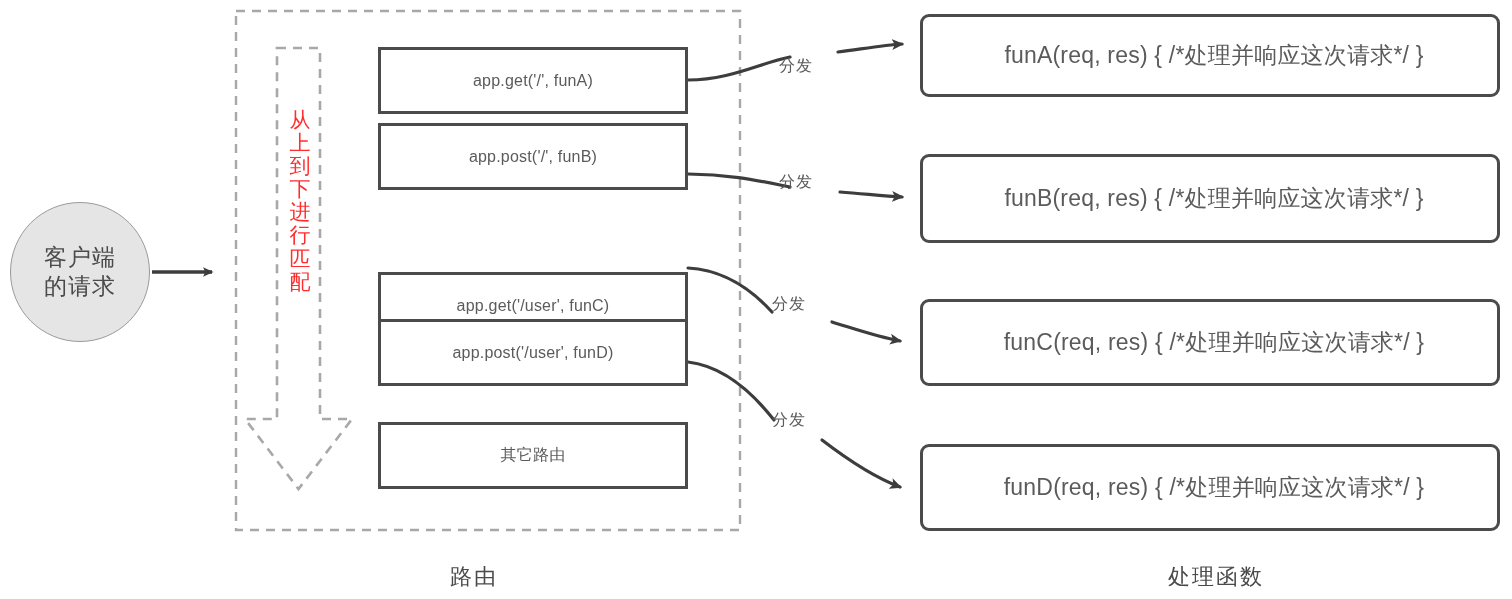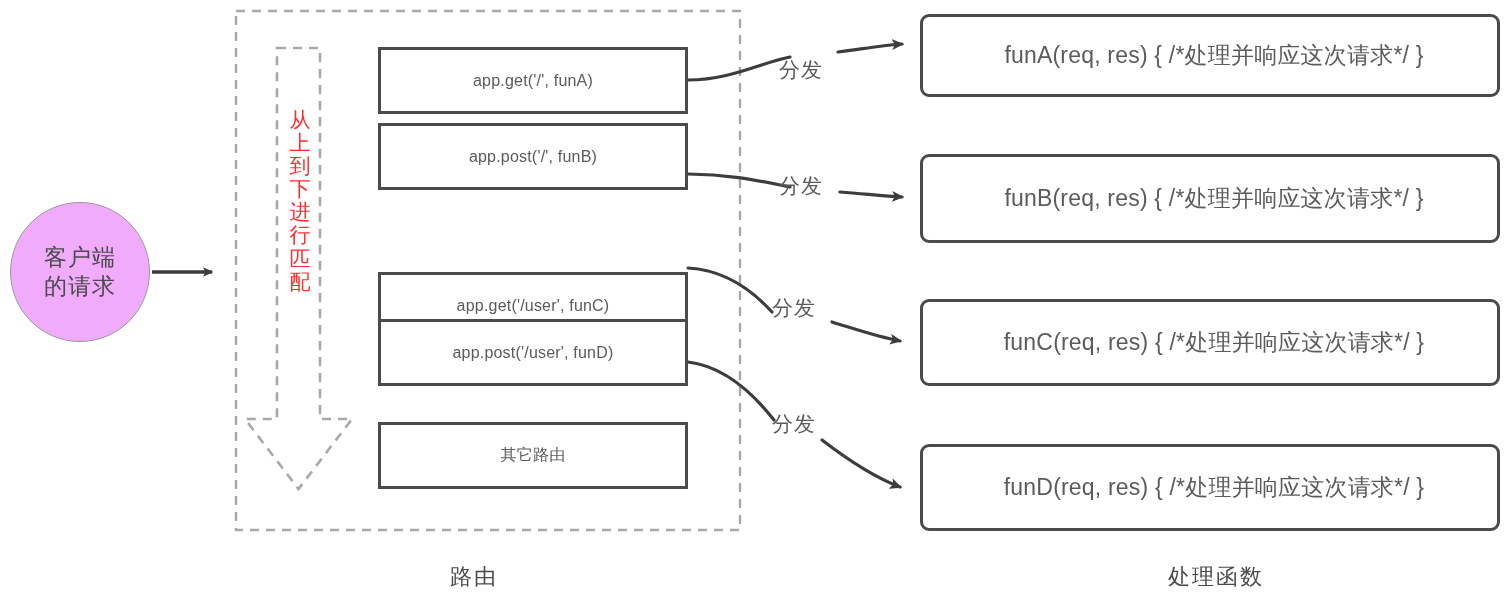--- a/index.html
+++ b/index.html
@@ -29,21 +29,21 @@
   
   .client-circle {
     position: absolute;
     left: 10px;
     top: 202px;
     width: 140px;
     height: 140px;
     border: 1.6px solid #9a9a9a;
     border-radius: 50%;
     box-sizing: border-box;
-    background: #f0abfc;
+    background: #e5e5e5;
     display: flex;
     flex-direction: column;
     align-items: center;
     justify-content: center;
     color: #4a4a4a;
     font-size: 23px;
     line-height: 1.28;
     letter-spacing: 1px;
   }
 
@@ -79,21 +79,21 @@
     color: #5b5b5b;
     font-size: 23px;
     letter-spacing: 0.2px;
     padding-left: 8px;
   }
 
   
   .dispatch-label {
     position: absolute;
     color: #5b5b5b;
-    font-size: 21px;
+    font-size: 16px;
     letter-spacing: 1px;
     white-space: nowrap;
   }
 
   
   .match-text {
     position: absolute;
     left: 283px;
     top: 108px;
     width: 34px;

